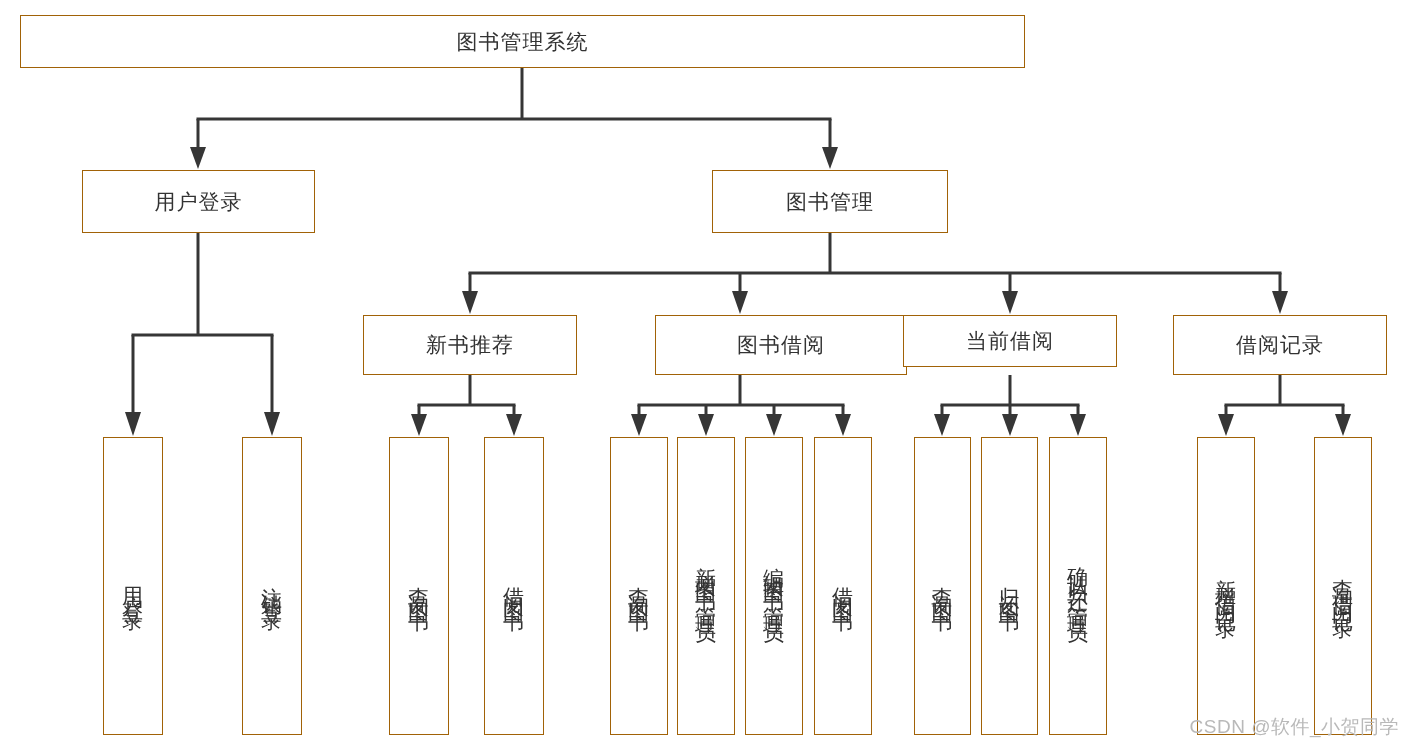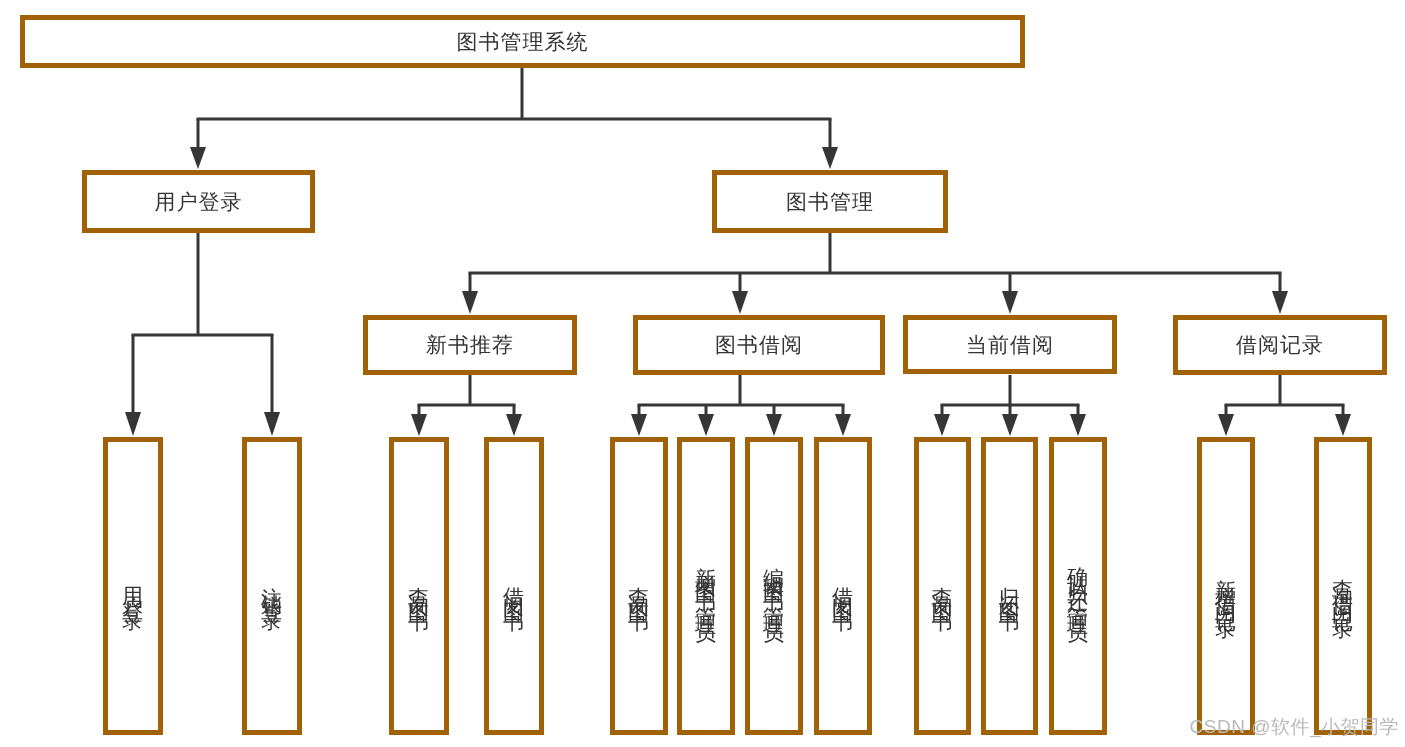--- a/index.html
+++ b/index.html
@@ -17,21 +17,21 @@
   }
   #connectors {
     position: absolute;
     left: 0;
     top: 0;
     z-index: 1;
   }
   .box {
     position: absolute;
     box-sizing: border-box;
-    border: 5px solid #a16207;
+    border: 1px solid #a16207;
     background: #ffffff;
     display: flex;
     align-items: center;
     justify-content: center;
     color: #333333;
     z-index: 2;
   }
   .h-box .label {
     font-size: 21px;
     letter-spacing: 1px;
@@ -141,24 +141,24 @@
   <div class="box h-box" style="left:82px; top:170px; width:233px; height:63px;">
     <span class="label">用户登录</span>
   </div>
   <div class="box h-box" style="left:712px; top:170px; width:236px; height:63px;">
     <span class="label">图书管理</span>
   </div>
 
   <div class="box h-box" style="left:363px; top:315px; width:214px; height:60px;">
     <span class="label">新书推荐</span>
   </div>
-  <div class="box h-box" style="left:633px; top:315px; width:252px; height:60px;">
+  <div class="box h-box" style="left:655px; top:315px; width:252px; height:60px;">
     <span class="label">图书借阅</span>
   </div>
-  <div class="box h-box" style="left:903px; top:315px; width:214px; height:59px;">
+  <div class="box h-box" style="left:903px; top:315px; width:214px; height:52px;">
     <span class="label">当前借阅</span>
   </div>
   <div class="box h-box" style="left:1173px; top:315px; width:214px; height:60px;">
     <span class="label">借阅记录</span>
   </div>
 
   <div class="box v-box" style="left:103px; top:437px; width:60px; height:298px;">
     <span class="label">用户登录</span>
   </div>
   <div class="box v-box" style="left:242px; top:437px; width:60px; height:298px;">

